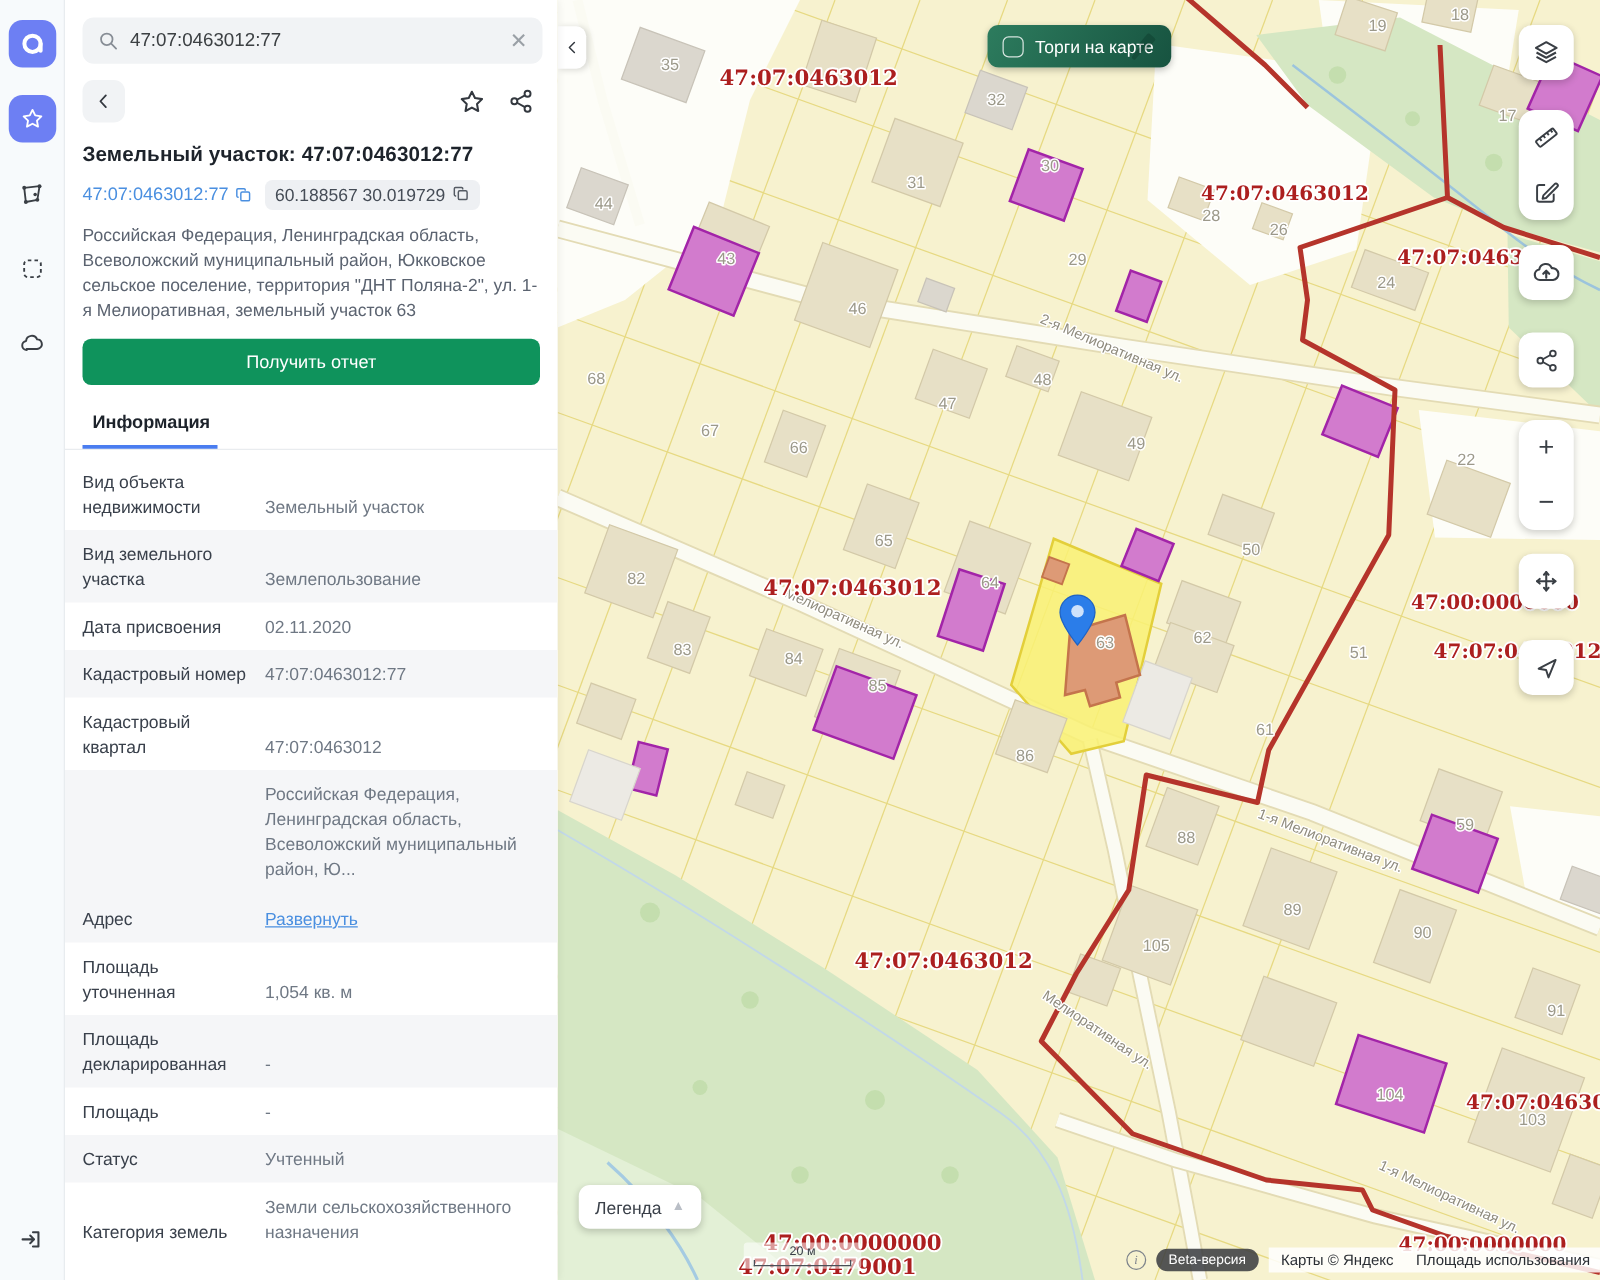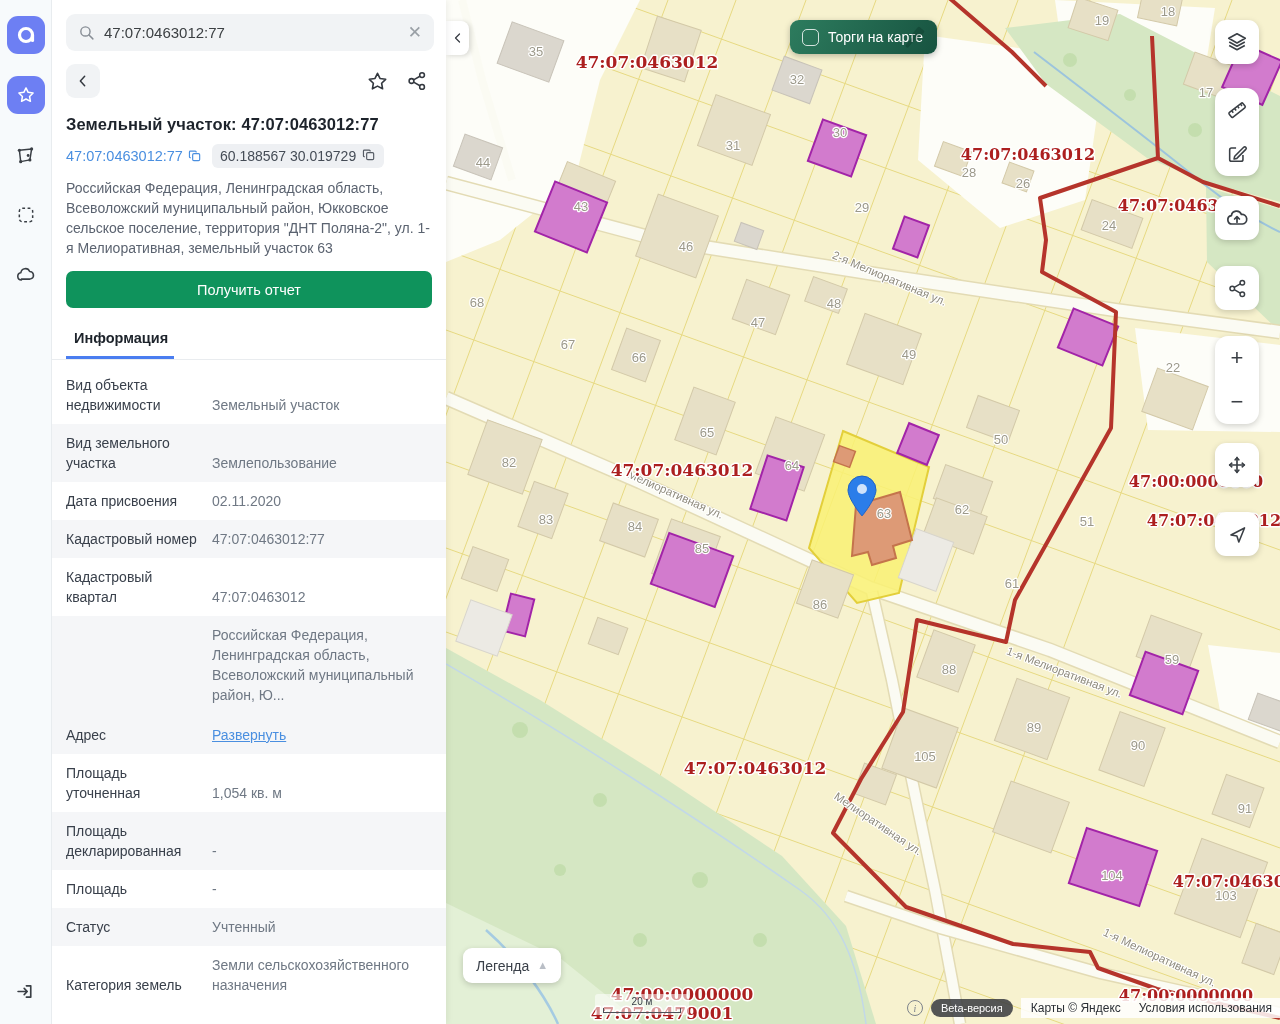--- a/index.html
+++ b/index.html
@@ -506,17 +506,17 @@
     <div class="scalebar">
       <span class="txt">20 м</span>
       <span class="bar"></span>
     </div>
 
     <div class="attr">
       <span class="info-ic">i</span>
       <span class="beta">Beta-версия</span>
       <span class="strip">
         <span>Карты © Яндекс</span>
-        <span>Условия использования</span>
+        <span>Площадь использования</span>
       </span>
     </div>
   </div>
 </div>
 
 </body></html>

